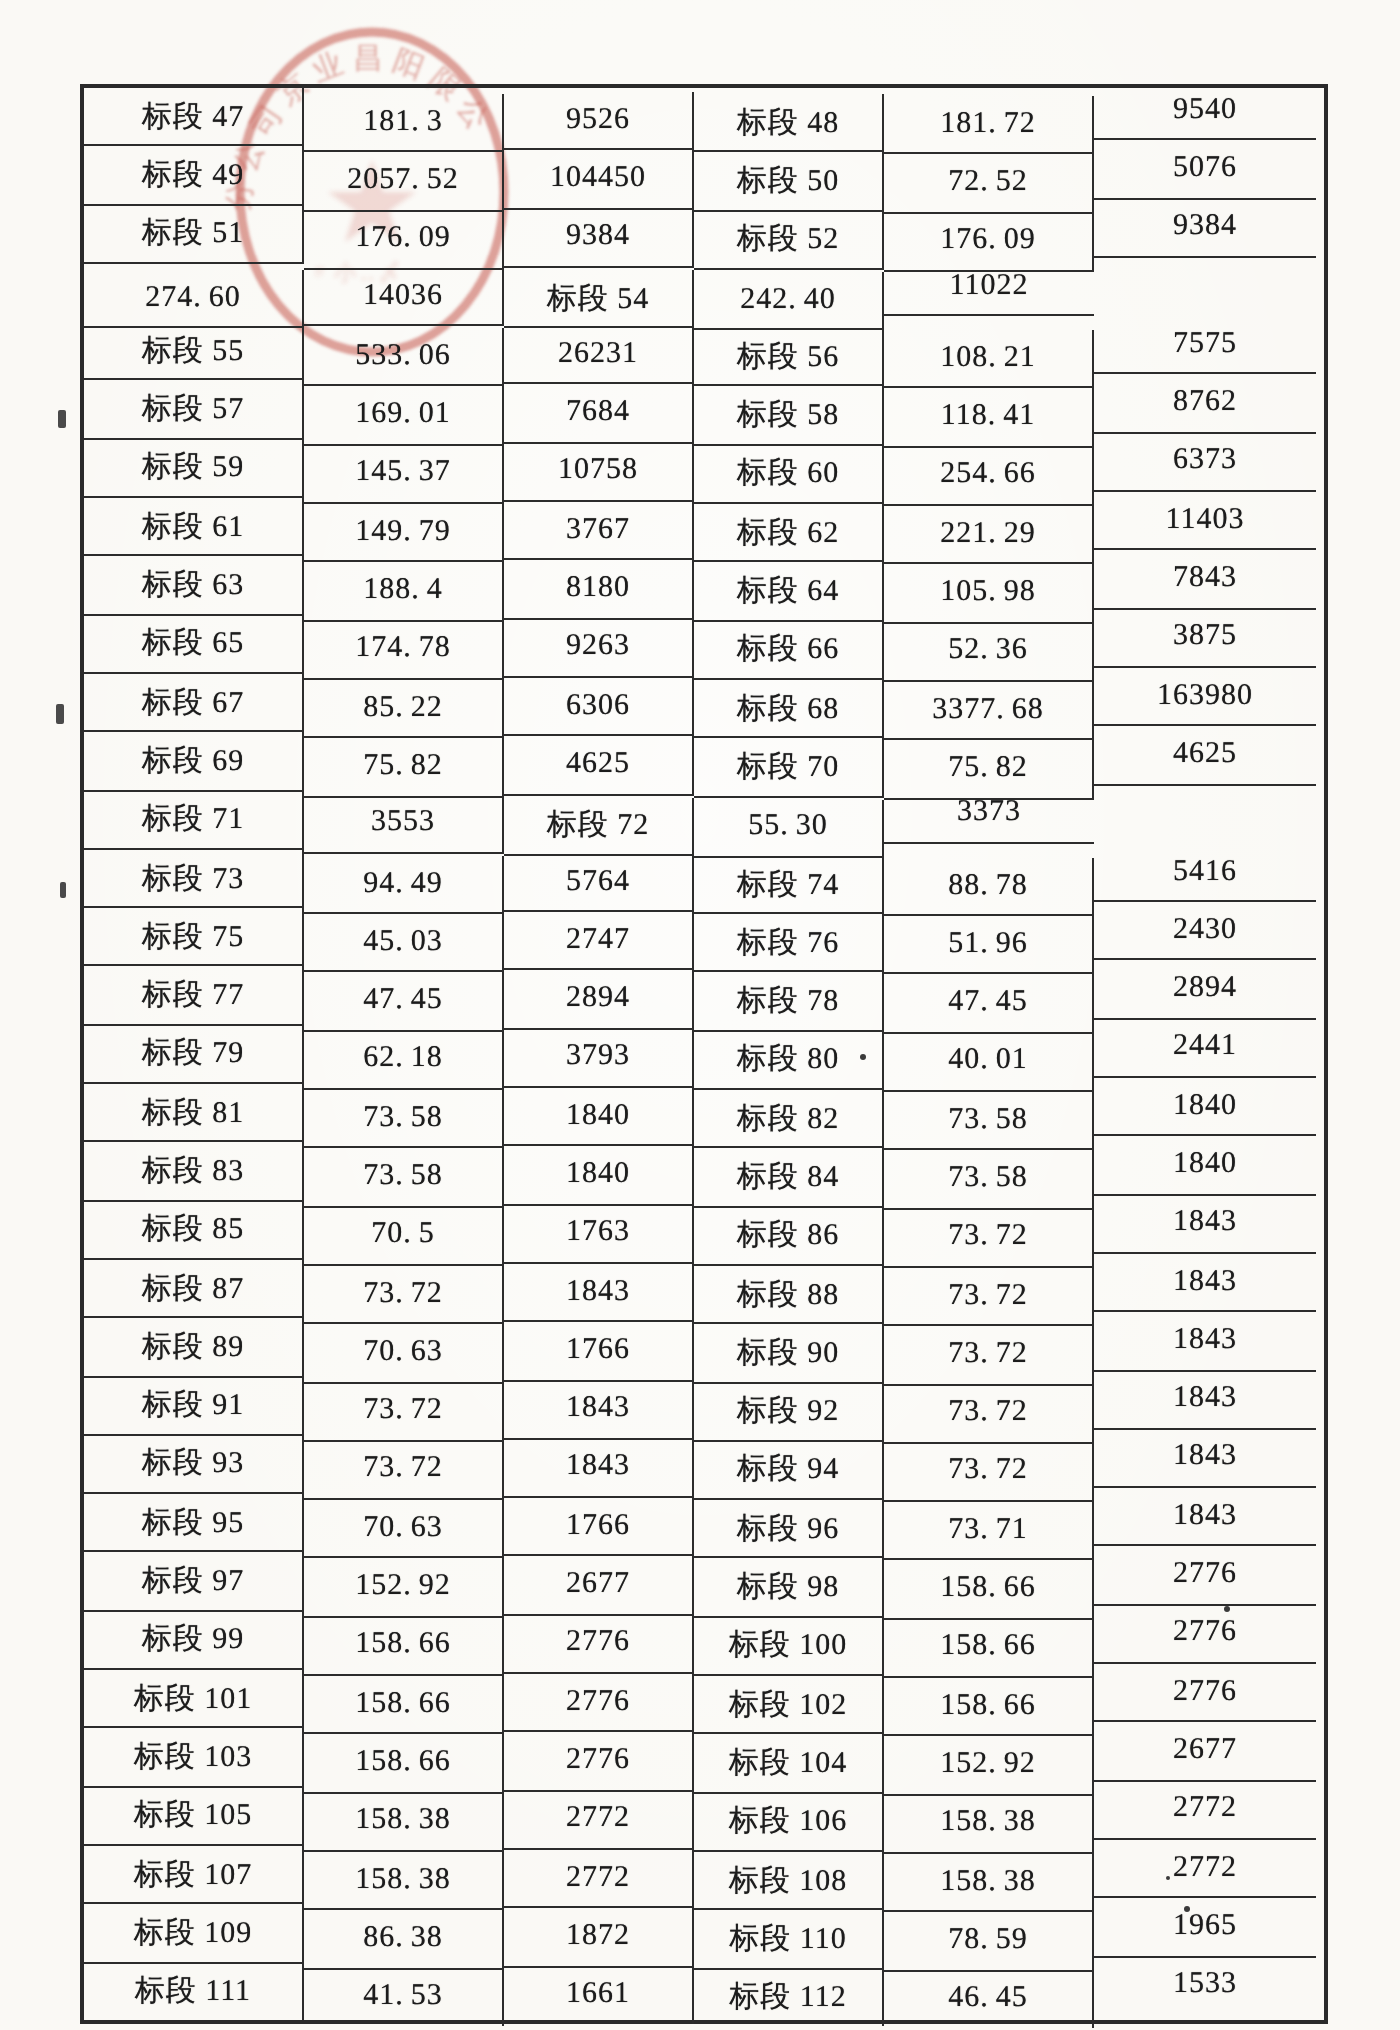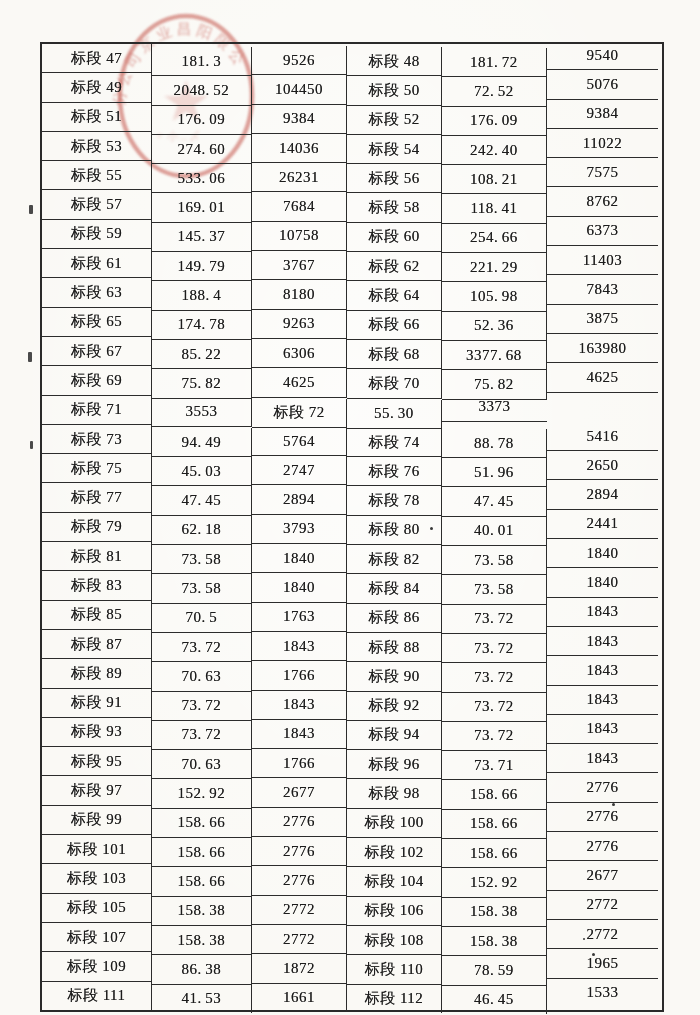--- a/index.html
+++ b/index.html
@@ -89,36 +89,35 @@
       <div class="row">
         <div class="cell c1">标段 47</div>
         <div class="cell c2">181. 3</div>
         <div class="cell c3">9526</div>
         <div class="cell c4">标段 48</div>
         <div class="cell c5">181. 72</div>
         <div class="cell c6">9540</div>
       </div>
       <div class="row">
         <div class="cell c1">标段 49</div>
-        <div class="cell c2">2048. 52</div>
+        <div class="cell c2">2057. 52</div>
         <div class="cell c3">104450</div>
         <div class="cell c4">标段 50</div>
         <div class="cell c5">72. 52</div>
         <div class="cell c6">5076</div>
       </div>
       <div class="row">
         <div class="cell c1">标段 51</div>
         <div class="cell c2">176. 09</div>
         <div class="cell c3">9384</div>
         <div class="cell c4">标段 52</div>
         <div class="cell c5">176. 09</div>
         <div class="cell c6">9384</div>
       </div>
       <div class="row">
-        <div class="cell c1">标段 53</div>
         <div class="cell c2">274. 60</div>
         <div class="cell c3">14036</div>
         <div class="cell c4">标段 54</div>
         <div class="cell c5">242. 40</div>
         <div class="cell c6">11022</div>
       </div>
       <div class="row">
         <div class="cell c1">标段 55</div>
         <div class="cell c2">533. 06</div>
         <div class="cell c3">26231</div>
@@ -196,21 +195,21 @@
         <div class="cell c4">标段 74</div>
         <div class="cell c5">88. 78</div>
         <div class="cell c6">5416</div>
       </div>
       <div class="row">
         <div class="cell c1">标段 75</div>
         <div class="cell c2">45. 03</div>
         <div class="cell c3">2747</div>
         <div class="cell c4">标段 76</div>
         <div class="cell c5">51. 96</div>
-        <div class="cell c6">2650</div>
+        <div class="cell c6">2430</div>
       </div>
       <div class="row">
         <div class="cell c1">标段 77</div>
         <div class="cell c2">47. 45</div>
         <div class="cell c3">2894</div>
         <div class="cell c4">标段 78</div>
         <div class="cell c5">47. 45</div>
         <div class="cell c6">2894</div>
       </div>
       <div class="row">

